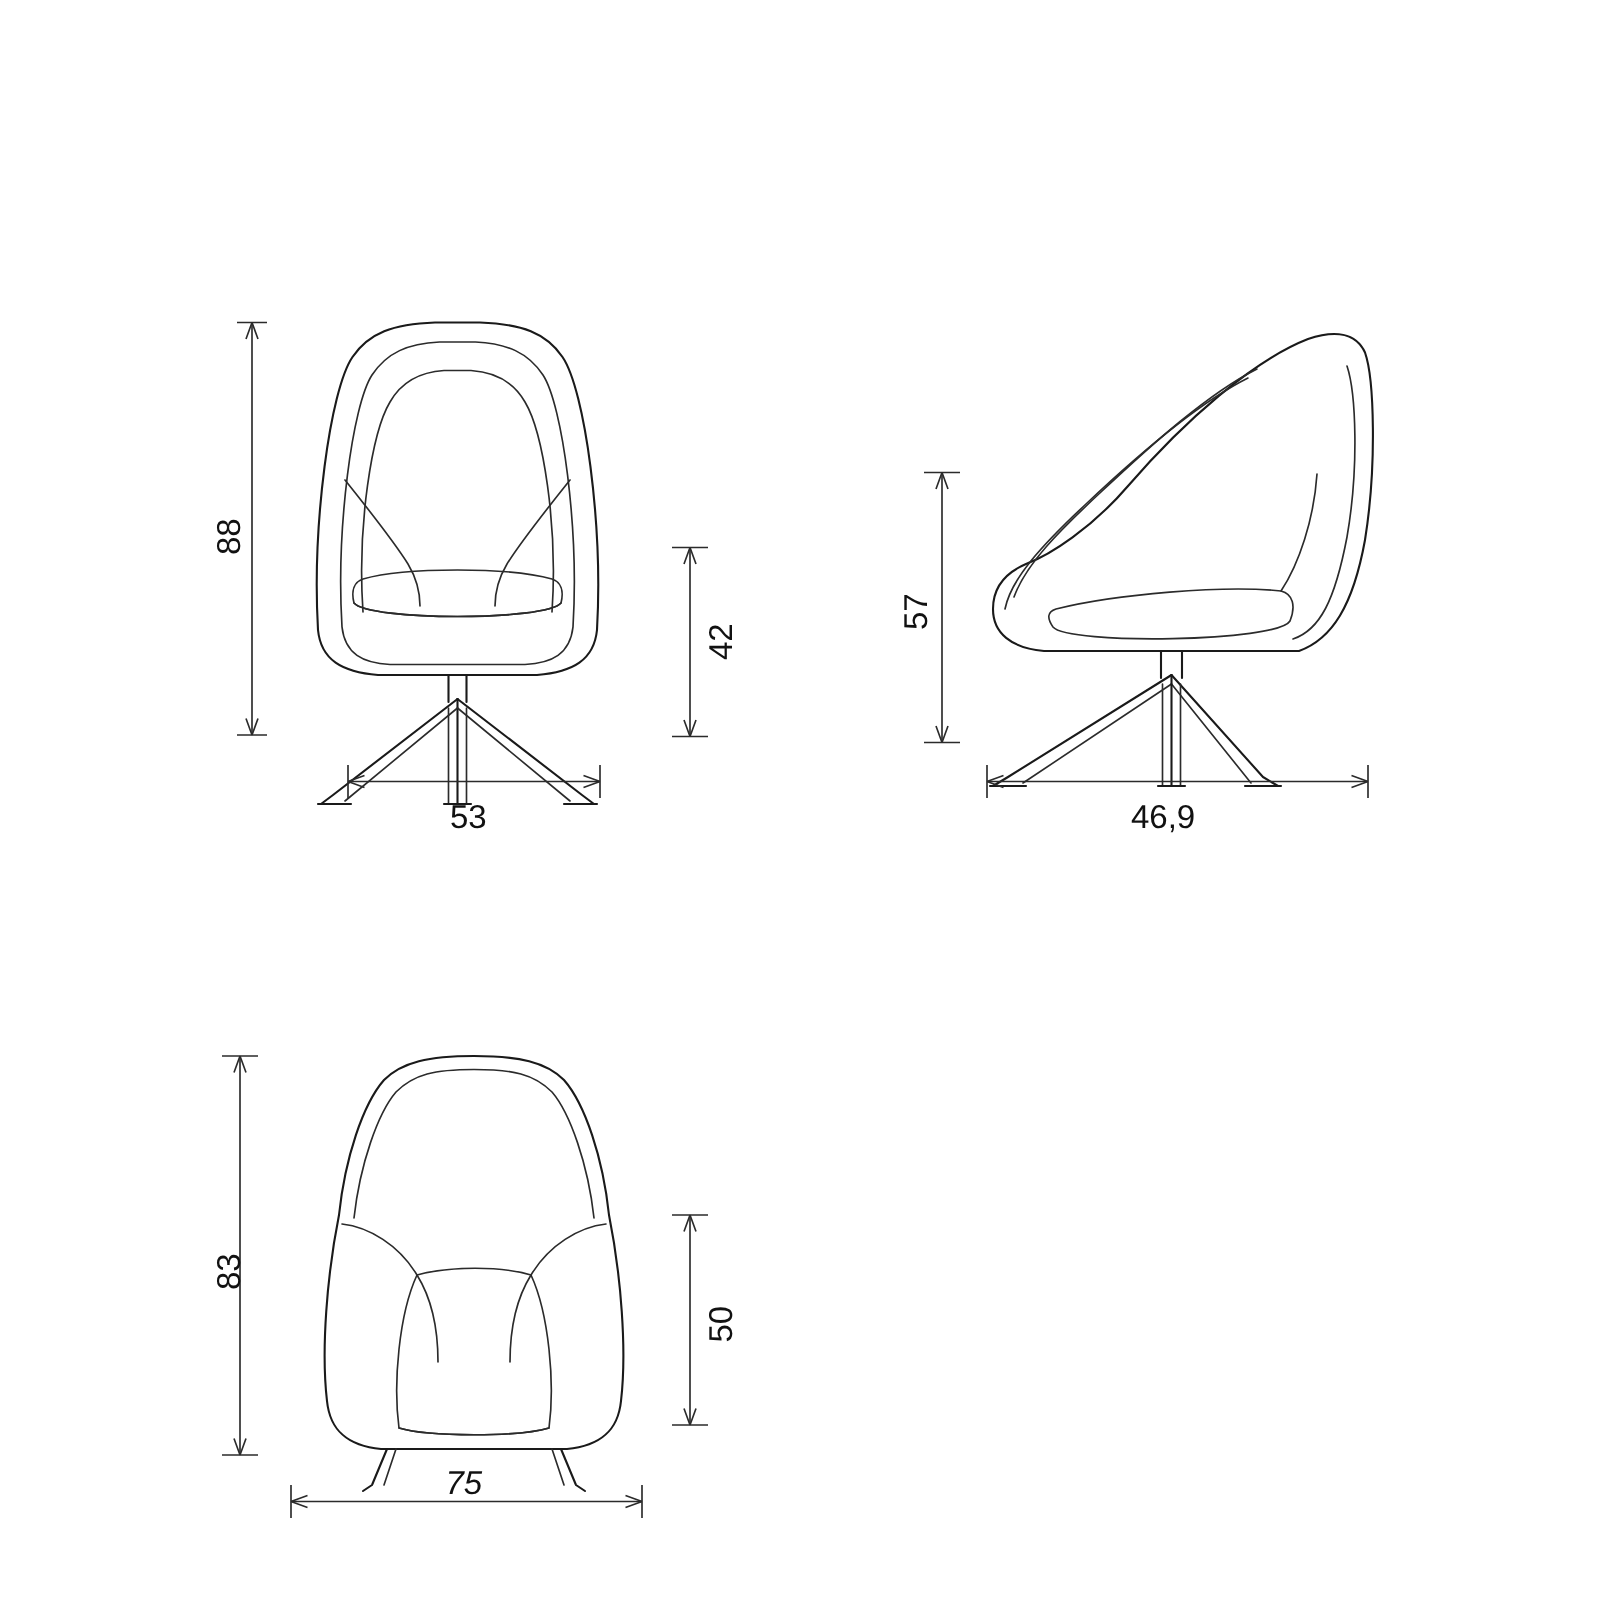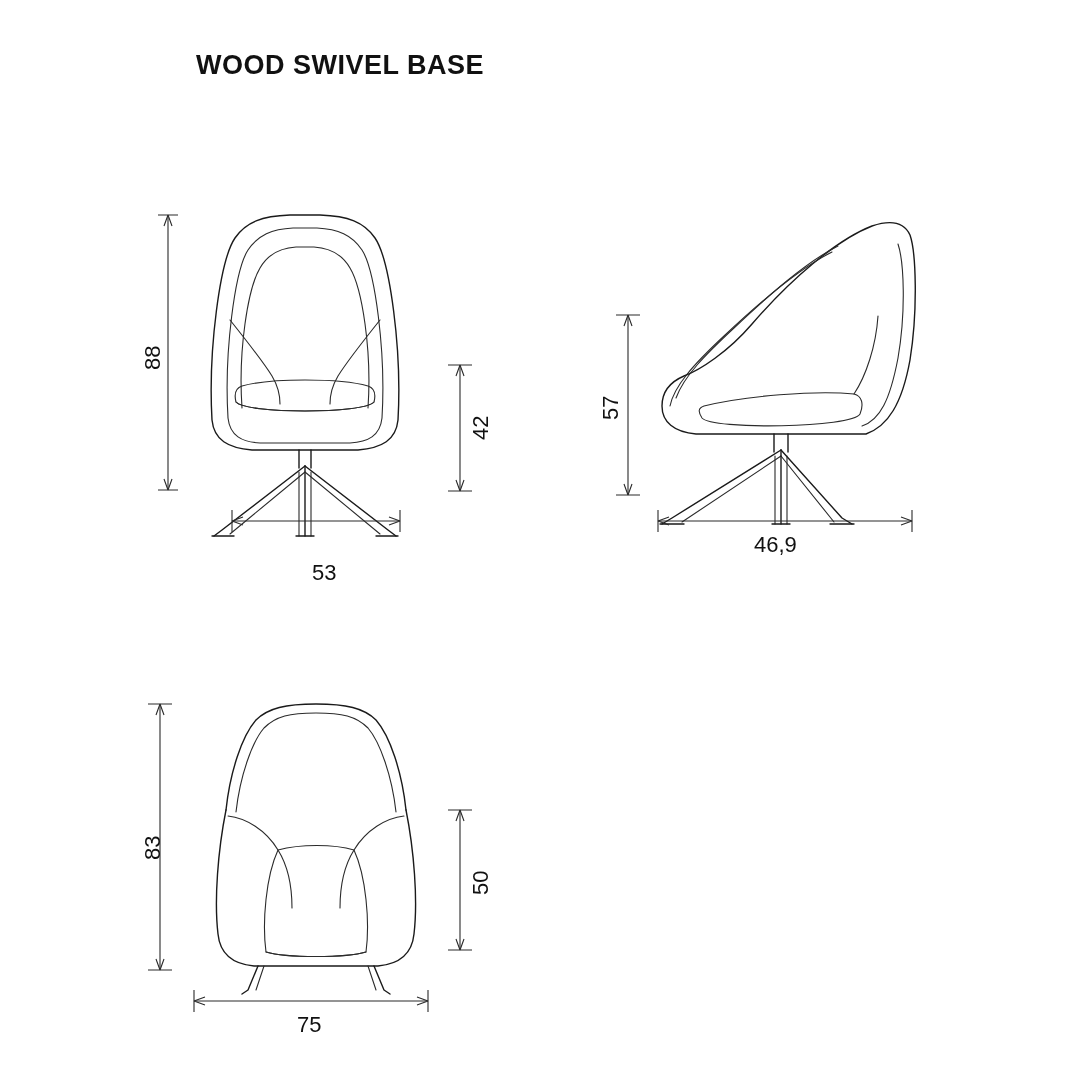--- a/index.html
+++ b/index.html
@@ -40,21 +40,20 @@
   .dimlabel.vert{
     transform:rotate(-90deg);
     transform-origin:left top;
   }
 </style>
 </head>
 <body>
 
 <div class="sheet">
 
-  <div class="title">WOOD SWIVEL BASE</div>
 
   <div class="view" style="left:150px;top:200px;width:340px;height:360px;">
     <svg width="340" height="360" viewBox="0 0 340 360">
 
       <path class="ln" d="M62 220 C58 150 70 60 85 38 C96 22 112 16 140 15
                           L170 15 C198 16 214 22 225 38 C240 60 252 150 248 220
                           C246 240 232 248 208 250 L102 250 C78 248 64 240 62 220 Z"></path>
 
       <path class="ln-thin" d="M78 218 C74 152 85 70 98 50 C108 35 122 29 143 28
                           L167 28 C188 29 202 35 212 50 C225 70 236 152 232 218
@@ -102,21 +101,21 @@
     </svg>
   </div>
   <div class="dimlabel vert" style="left:468px;top:440px;">42</div>
 
   <div class="view" style="left:210px;top:500px;width:220px;height:40px;">
     <svg width="220" height="40" viewBox="0 0 220 40">
       <path class="dim" d="M22 10 L22 32 M190 10 L190 32 M22 21 L190 21"></path>
       <path class="dim" d="M22 21 L33 17 M22 21 L33 25 M190 21 L179 17 M190 21 L179 25"></path>
     </svg>
   </div>
-  <div class="dimlabel" style="left:300px;top:560px;margin-left:12px;">53</div>
+  <div class="dimlabel" style="left:300px;top:532px;">53</div>
 
   <div class="view" style="left:640px;top:200px;width:300px;height:360px;">
     <svg width="300" height="360" viewBox="0 0 300 360">
 
       <path class="ln" d="M270 35 C276 52 278 110 270 160 C262 204 248 226 226 234
                           L56 234 C34 232 22 222 22 206 C22 192 30 182 44 176
                           C60 170 88 152 112 124 C150 80 196 40 232 26
                           C250 20 264 22 270 35 Z"></path>
 
       <path class="ln-thin" d="M258 44 C264 62 266 112 258 158 C250 200 240 220 222 226"></path>
@@ -206,15 +205,15 @@
     </svg>
   </div>
   <div class="dimlabel vert" style="left:468px;top:895px;">50</div>
 
   <div class="view" style="left:180px;top:982px;width:270px;height:40px;">
     <svg width="270" height="40" viewBox="0 0 270 40">
       <path class="dim" d="M14 8 L14 30 M248 8 L248 30 M14 19 L248 19"></path>
       <path class="dim" d="M14 19 L25 15 M14 19 L25 23 M248 19 L237 15 M248 19 L237 23"></path>
     </svg>
   </div>
-  <div class="dimlabel" style="left:297px;top:1012px;">75</div>
+  <div class="dimlabel" style="left:297px;top:976px;font-style:italic;">75</div>
 
 </div>
 
 </body></html>

